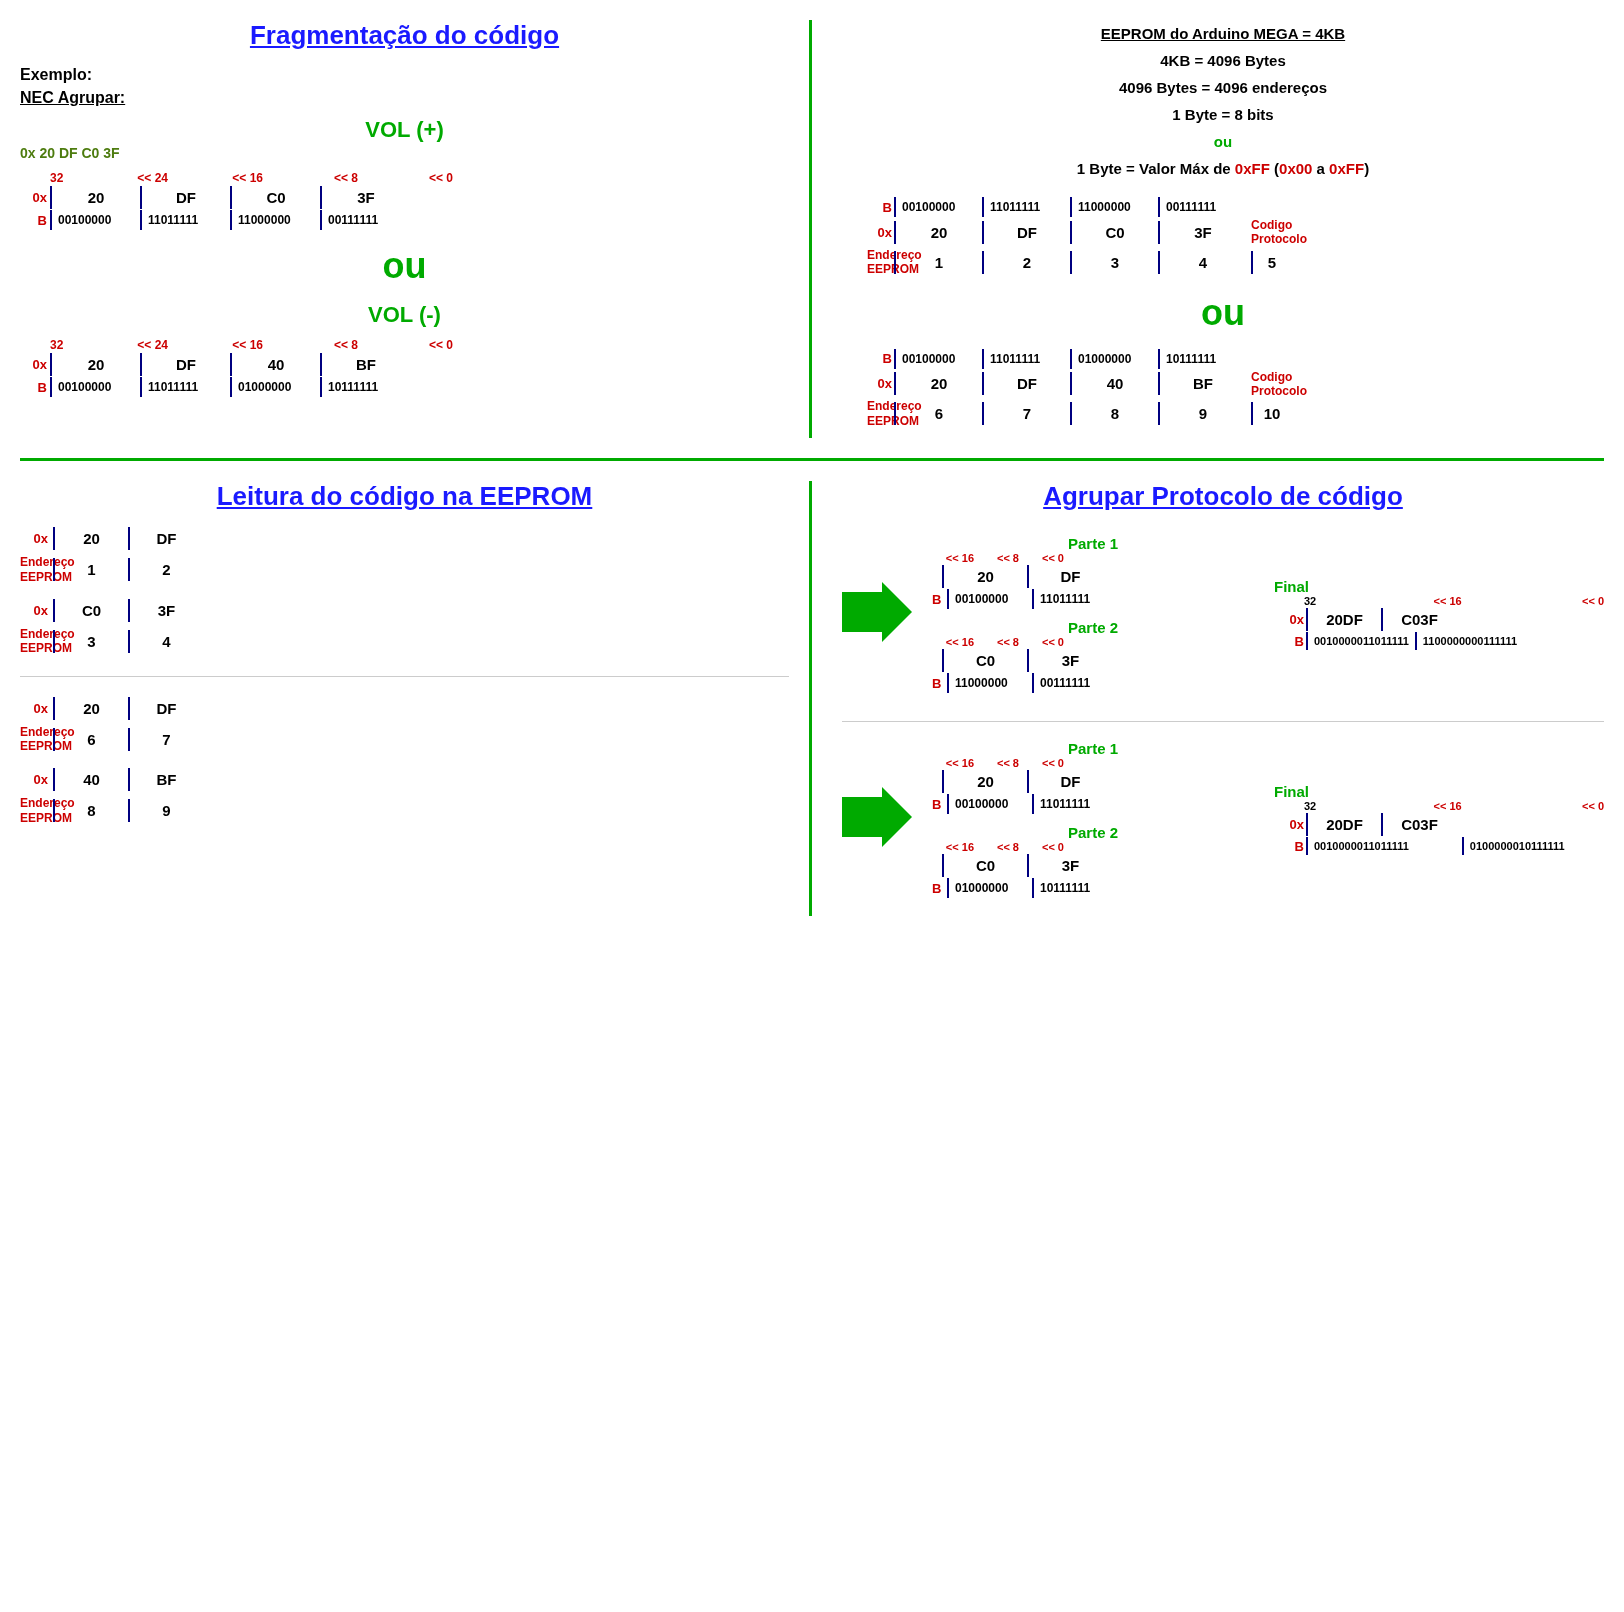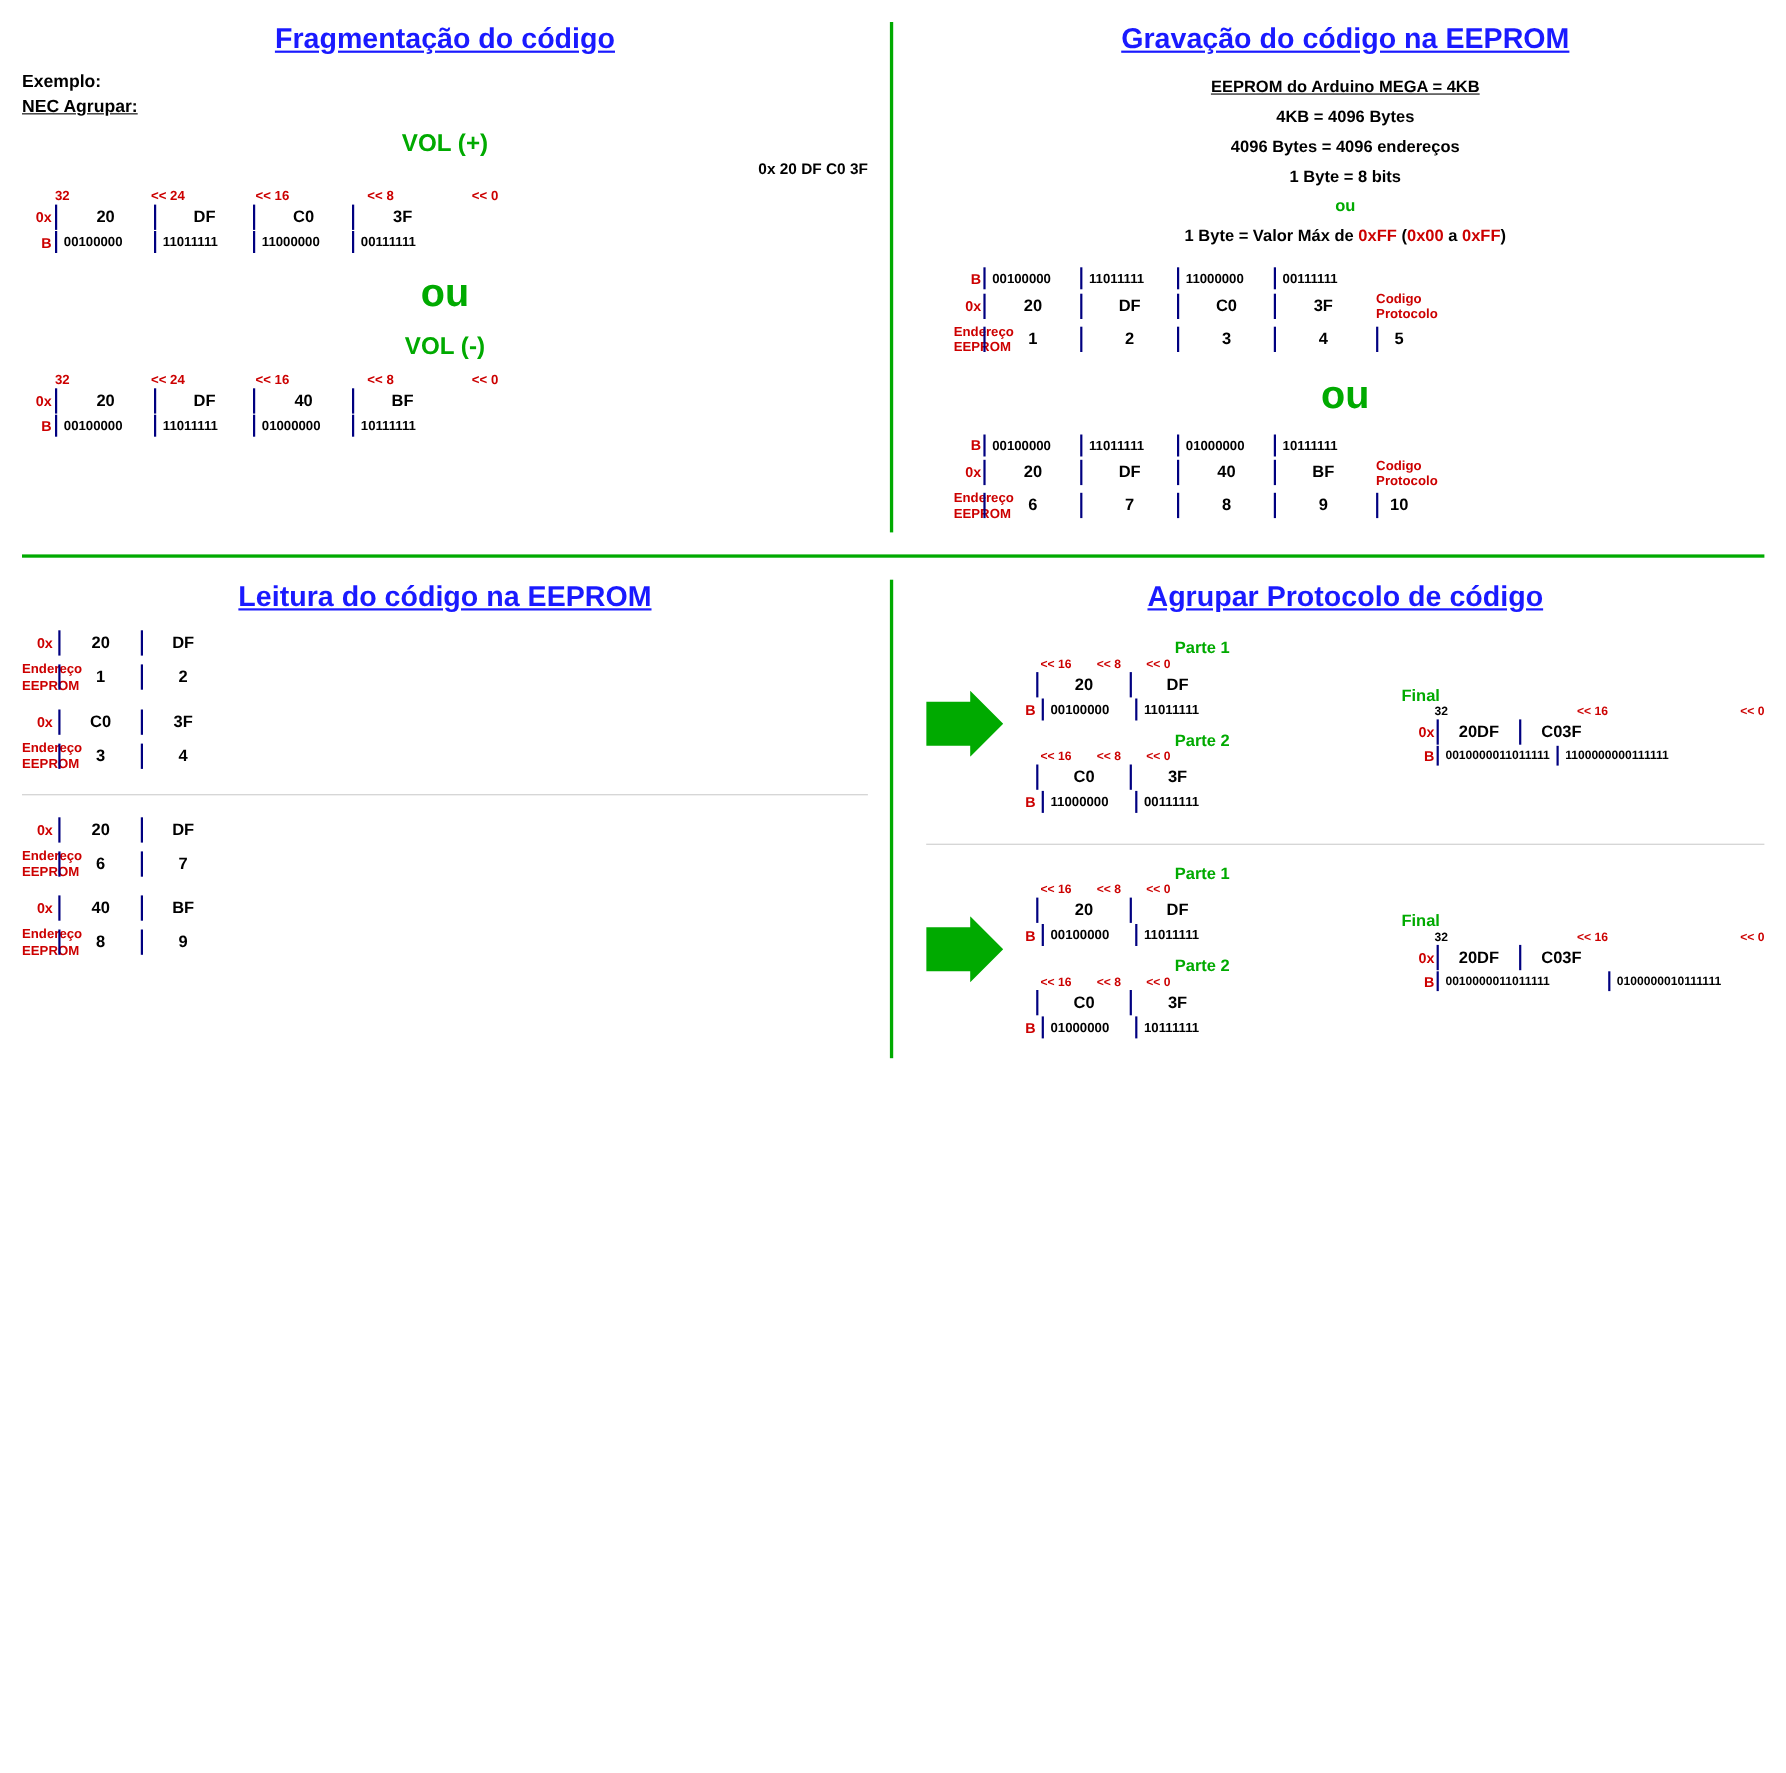--- a/index.html
+++ b/index.html
@@ -84,22 +84,22 @@
     .vol-label {
       font-size: 22px;
       font-weight: bold;
       color: #00aa00;
       text-align: center;
       margin: 8px 0 2px 0;
     }
     .hex-label {
       font-size: 14px;
       font-weight: bold;
-      text-align: right;
-      color: #000000;
+      text-align: left;
+      color: #4d7c0f;
       margin-bottom: 5px;
     }
 
     
     .eeprom-info {
       text-align: center;
       margin-bottom: 15px;
       font-size: 15px;
       font-weight: bold;
       line-height: 1.8;
@@ -205,21 +205,20 @@
         <div style="width:30px; text-align:right; padding-right:3px; font-size:13px; font-weight:bold; color:#cc0000;">B</div>
         <div class="bit-group" style="width:90px; font-size:12px;">00100000</div>
         <div class="bit-group" style="width:90px; font-size:12px;">11011111</div>
         <div class="bit-group" style="width:90px; font-size:12px;">01000000</div>
         <div class="bit-group" style="width:90px; font-size:12px;">10111111</div>
       </div>
     </div>
   </div>
 
   <div class="right-panel">
-    <div class="section-title blue bold">Gravação do código na EEPROM</div>
 
     <div class="eeprom-info">
       <div><span style="text-decoration:underline; font-weight:bold;">EEPROM do Arduino MEGA = 4KB</span></div>
       <div>4KB = 4096 Bytes</div>
       <div>4096 Bytes = 4096 endereços</div>
       <div>1 Byte = 8 bits</div>
       <div class="green bold">ou</div>
       <div>
         <span>1 Byte = Valor Máx de </span><span class="red bold">0xFF</span><span> (</span><span class="red bold">0x00</span><span> a </span><span class="red bold">0xFF</span><span>)</span>
       </div>

